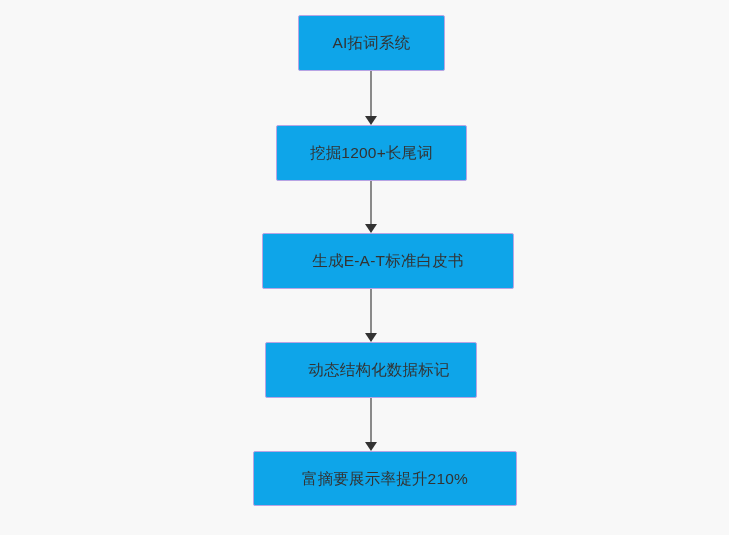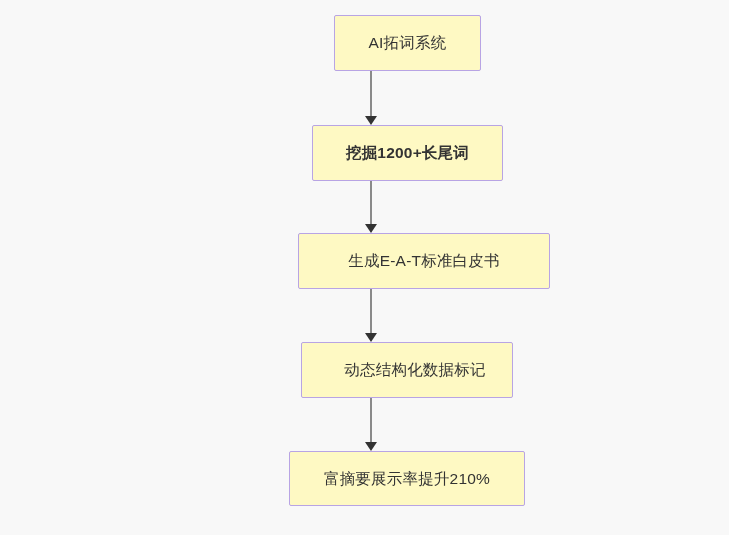--- a/index.html
+++ b/index.html
@@ -17,27 +17,26 @@
   #flowchart {
     position: absolute;
     left: 0;
     top: 0;
     width: 729px;
     height: 535px;
   }
   .node {
     position: absolute;
     box-sizing: border-box;
-    background: #fef9c3;
+    background: #0ea5e9;
     border: 1.6px solid #b8a4e4;
     border-radius: 2px;
     display: flex;
     align-items: center;
     justify-content: center;
-    margin-left: 36px;
   }
   .node-label {
     font-size: 15.5px;
     color: #333333;
     line-height: 1;
     white-space: nowrap;
     letter-spacing: 0.2px;
   }
   .edge {
     position: absolute;
@@ -83,29 +82,29 @@
 
   <div class="edge" style="left:371px; top:398px; height:53px; width:14px; margin-left:-7px;">
     <div class="edge-line" style="height:44px;"></div>
     <div class="edge-arrow" style="top:44px;"></div>
   </div>
 
   <div class="node" style="left:298px; top:15px; width:147px; height:56px;">
     <span class="node-label">AI拓词系统</span>
   </div>
 
-  <div class="node" style="left:276px; top:125px; width:191px; height:56px;font-weight:bold;">
+  <div class="node" style="left:276px; top:125px; width:191px; height:56px;">
     <span class="node-label">挖掘1200+长尾词</span>
   </div>
 
   <div class="node" style="left:262px; top:233px; width:252px; height:56px;">
     <span class="node-label">生成E-A-T标准白皮书</span>
   </div>
 
   <div class="node" style="left:265px; top:342px; width:212px; height:56px;padding-left:16px;">
     <span class="node-label">动态结构化数据标记</span>
   </div>
 
-  <div class="node" style="left:253px; top:451px; width:236px; height:55px;">
+  <div class="node" style="left:253px; top:451px; width:264px; height:55px;">
     <span class="node-label">富摘要展示率提升210%</span>
   </div>
 
 </div>
 
 </body></html>

